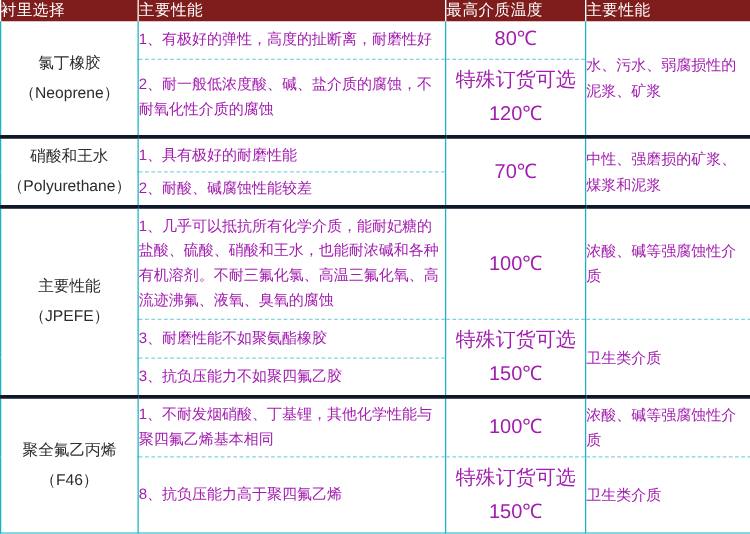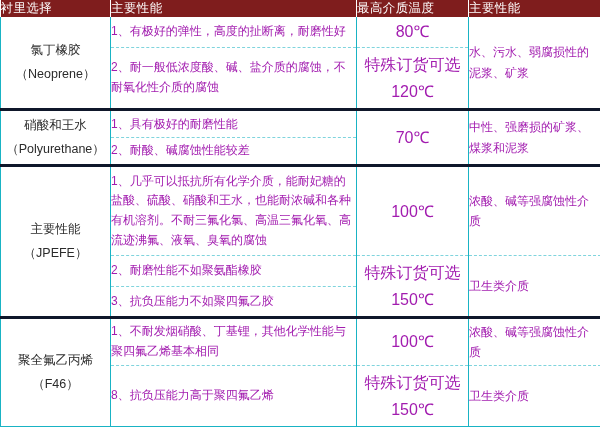--- a/index.html
+++ b/index.html
@@ -166,21 +166,21 @@
       </td>
       <td class="cell temp-cell dashed-bottom">
         <span>100℃</span>
       </td>
       <td class="cell last range-cell frame-right dashed-bottom">
         <span>浓酸、碱等强腐蚀性介质</span>
       </td>
     </tr>
     <tr>
       <td class="cell perf-cell dashed-bottom">
-        <p>2、耐磨性能不如聚氨酯橡胶</p>
+        <p>3、耐磨性能不如聚氨酯橡胶</p>
       </td>
       <td rowspan="2" class="cell temp-cell group-bottom">
         <div>特殊订货可选</div>
         <div>150℃</div>
       </td>
       <td rowspan="2" class="cell last range-cell frame-right group-bottom">
         <span>卫生类介质</span>
       </td>
     </tr>
     <tr>

